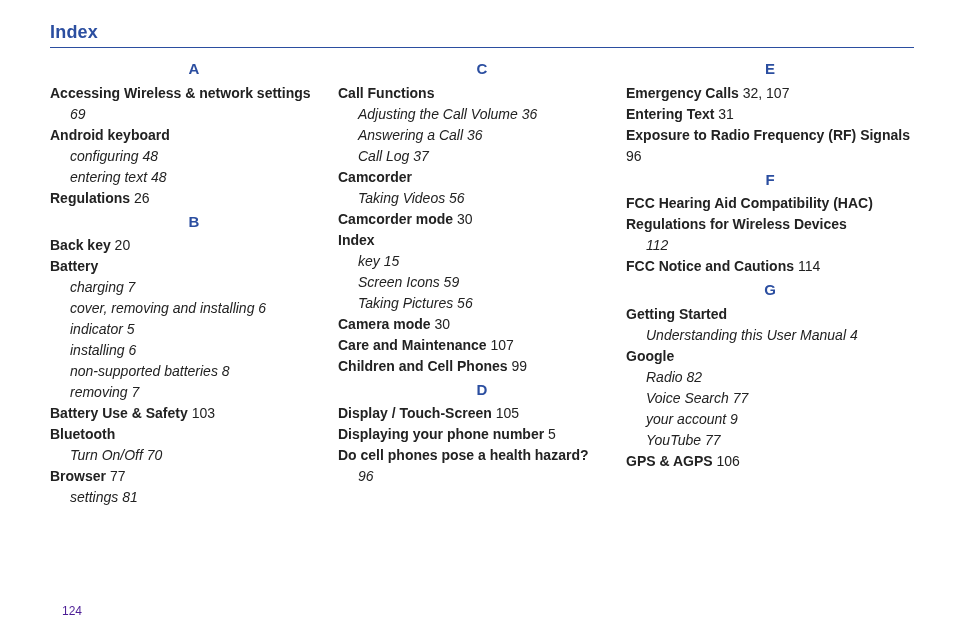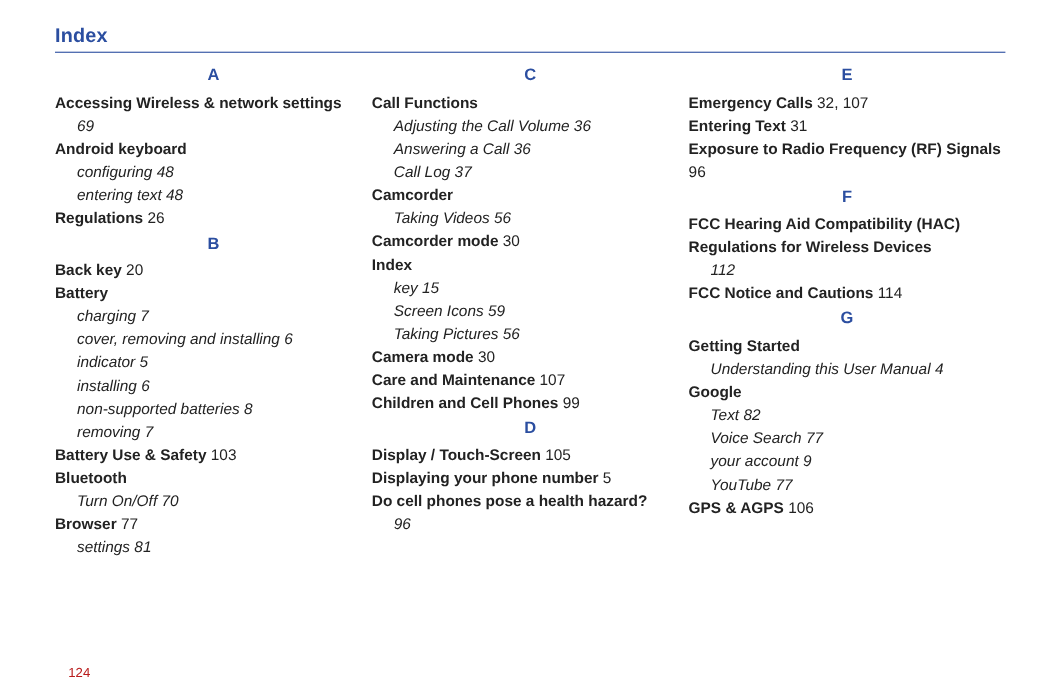--- a/index.html
+++ b/index.html
@@ -65,21 +65,21 @@
     font-style: italic;
   }
   .line {
     white-space: normal;
   }
   .pagenum {
     position: absolute;
     left: 62px;
     bottom: 18px;
     font-size: 12px;
-    color: #b91c1c;
+    color: #4c1d95;
   }
 </style>
 </head>
 <body>
 
 <div class="page">
   <div class="title">Index</div>
   <hr class="rule">
   <div class="columns">
       <div class="col">
@@ -133,21 +133,21 @@
         <div class="line"><span class="entry">Entering Text</span>  <span class="pg">31</span></div>
         <div class="line"><span class="entry">Exposure to Radio Frequency (RF) Signals</span>  <span class="pg">96</span></div>
         <div class="letter">F</div>
         <div class="line"><span class="entry">FCC Hearing Aid Compatibility (HAC) Regulations for Wireless Devices</span></div>
         <div class="sub line"><span>112</span></div>
         <div class="line"><span class="entry">FCC Notice and Cautions</span>  <span class="pg">114</span></div>
         <div class="letter">G</div>
         <div class="line"><span class="entry">Getting Started</span></div>
         <div class="sub line"><span>Understanding this User Manual</span>  <span class="pg">4</span></div>
         <div class="line"><span class="entry">Google</span></div>
-        <div class="sub line"><span>Text</span>  <span class="pg">82</span></div>
+        <div class="sub line"><span>Radio</span>  <span class="pg">82</span></div>
         <div class="sub line"><span>Voice Search</span>  <span class="pg">77</span></div>
         <div class="sub line"><span>your account</span>  <span class="pg">9</span></div>
         <div class="sub line"><span>YouTube</span>  <span class="pg">77</span></div>
         <div class="line"><span class="entry">GPS &amp; AGPS</span>  <span class="pg">106</span></div>
       </div>
     </div>
   <div class="pagenum">124</div>
 </div>
 
 </body></html>

